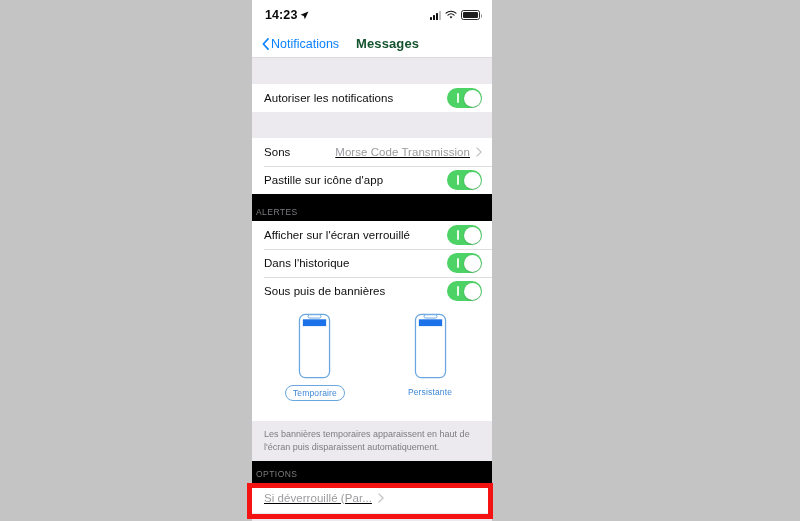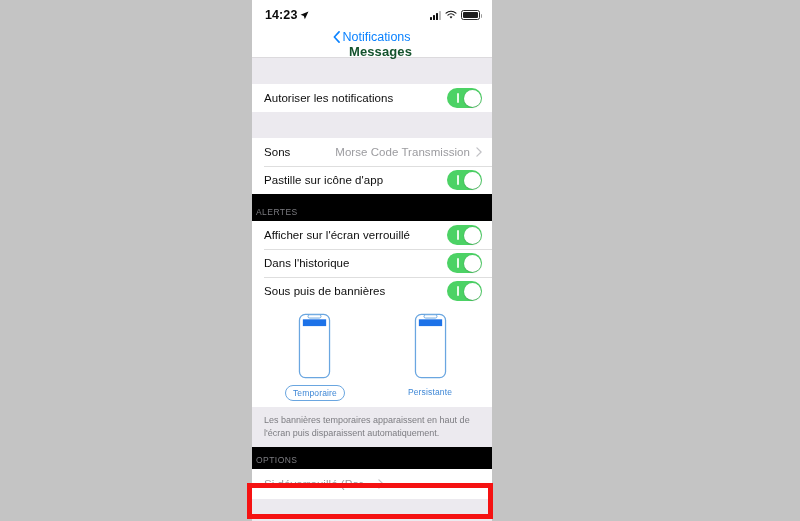--- a/index.html
+++ b/index.html
@@ -35,52 +35,52 @@
   .sig i:nth-child(3){height:7px}.sig i:nth-child(4){height:9px;background:#bdbdbd}
   .batt { width: 19px; height: 9.5px; border: 1px solid #2b2b2b; border-radius: 2.5px;
           position: relative; padding: 1px; }
   .batt::after { content:""; position:absolute; right:-3px; top:3px; width:1.5px;height:3.5px;
                  background:#9a9a9a; border-radius:0 1px 1px 0; }
   .batt i { display:block; width: 100%; height:100%; background:#1d1d1d; border-radius:1px; }
 
   
   .navbar {
     height: 28px; background:#ffffff; border-bottom: 1px solid #dcdadd;
-    display:flex; align-items:center; padding: 0 10px; position: relative; flex-direction: column;
+    display:flex; align-items:center; padding: 0 10px; position: relative;
   }
   .back { display:flex; align-items:center; gap:2px; color:#0a82ff; font-size:12.5px; cursor:pointer; }
   .chev-back { width:7px; height:12px; }
   .nav-title { font-size:13px; font-weight:bold; color:#14532d; margin-left: 17px; letter-spacing:.1px; }
 
   
   .gap { background: #eceaef; }
   .group { background:#ffffff; }
   .row {
     height: 28px; display:flex; align-items:center; justify-content:space-between;
     padding: 0 10px 0 12px; background:#ffffff; position:relative;
   }
   .row + .row::before {
     content:""; position:absolute; left:12px; right:0; top:0; height:1px; background:#dedede;
   }
   .row-label { font-size:11.5px; color:#0d0d0d; letter-spacing:.05px; }
-  .row-right { display:flex; align-items:center; gap:6px; }
+  .row-right { display:flex; align-items:center; gap:6px;text-decoration:underline; }
   .row-value { font-size:11.5px; color:#9b9b9f; letter-spacing:.05px; }
   .chev { width:6px; height:10px; flex:none; }
 
   
   .toggle { width:35px; height:20px; border-radius:10px; background:#4cd265; position:relative; flex:none; cursor:pointer; }
   .toggle .knob { position:absolute; top:1.5px; right:1.5px; width:17px; height:17px; border-radius:50%;
                   background:#fff; box-shadow:0 .5px 1.5px rgba(0,0,0,.28); }
   .toggle .bar { position:absolute; left:10px; top:5px; width:1.6px; height:10px; background:#e8fbe9; border-radius:1px; }
 
   
   .sec-head { font-size:8.5px; color:#7c7c81; letter-spacing:.45px; padding: 13px 0 4px 4px; background:#000000; }
 
   
-  .picker { background:#ffffff; padding: 8px 0 6px; display:flex; justify-content:center; gap: 56px; }
+  .picker { background:#ffffff; padding: 8px 0 20px; display:flex; justify-content:center; gap: 56px; }
   .pick { display:flex; flex-direction:column; align-items:center; gap:6px; cursor:pointer; }
   .phone-ill { width:33px; height:66px; }
   .pick-cap { font-size:8.5px; color:#3e87d6; letter-spacing:.15px; padding:2px 7px; border-radius:8px; }
   .pick-cap.sel { border:1px solid #6aa6e0; }
   .footnote { background:#eceaef; font-size:9px; color:#7c7c81; line-height:1.42;
               padding: 7px 12px 7px 12px; }
 
   
   #highlight {
     position:absolute; left:247px; top:483px; width:246px; height:36px;

